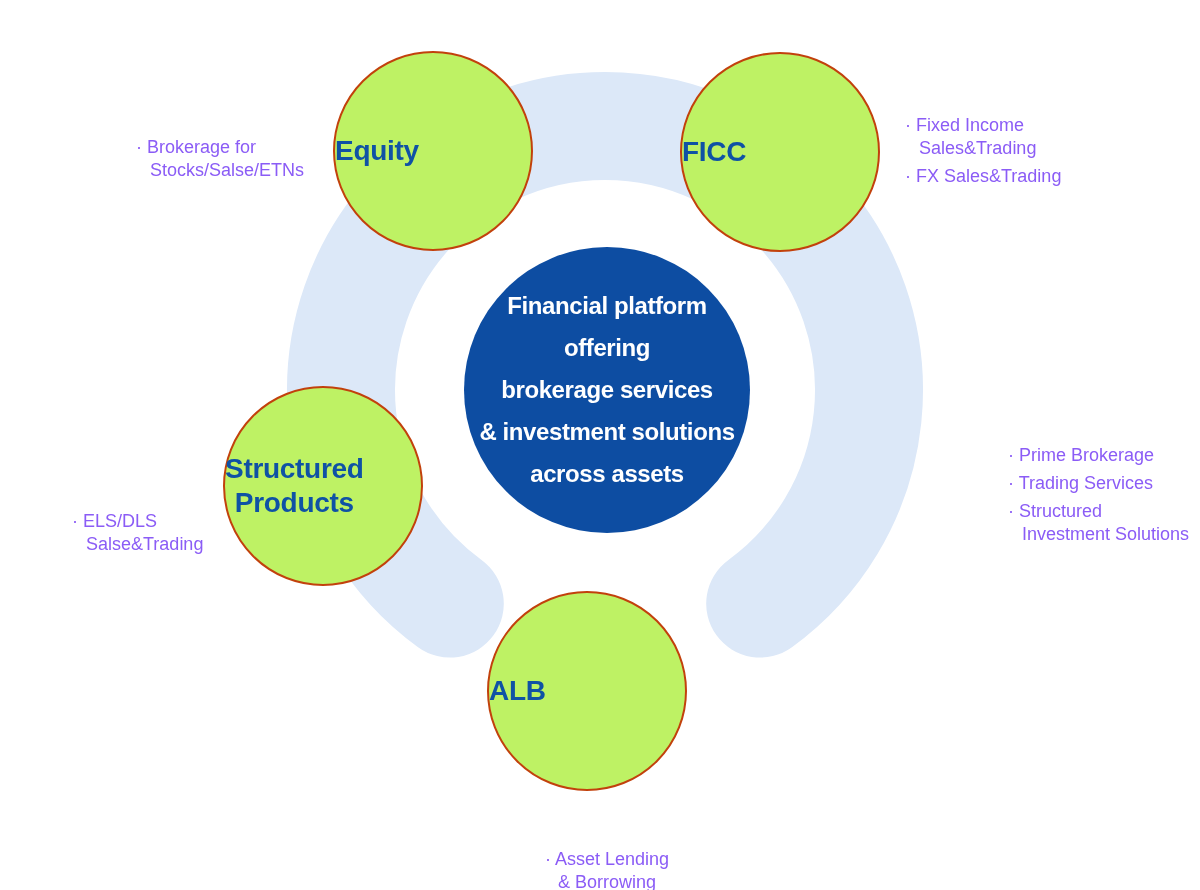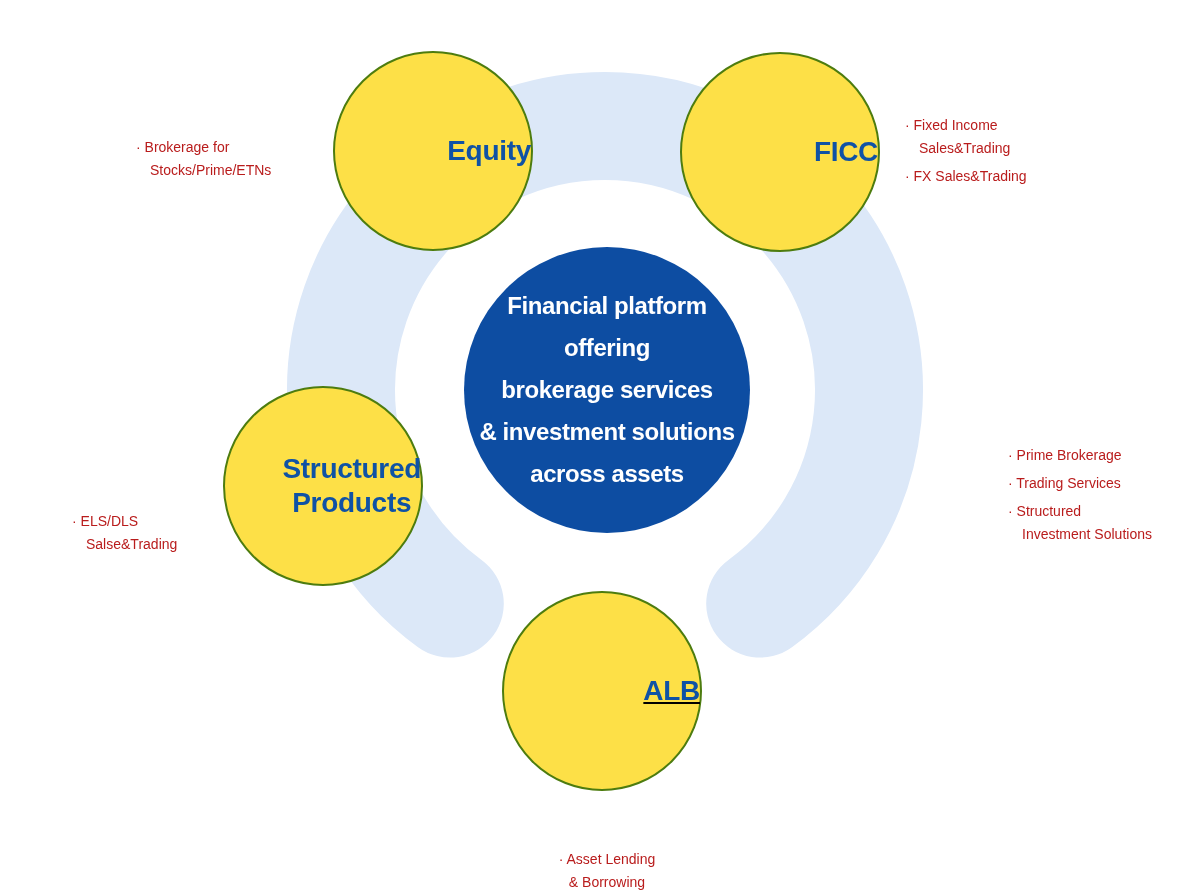--- a/index.html
+++ b/index.html
@@ -9,23 +9,23 @@
     width:1200px;height:890px;
     overflow:hidden;
     background:#ffffff;
     font-family:"Liberation Sans", sans-serif;
   }
   .ring-svg{position:absolute;left:0;top:0;}
   .node-circle{
     position:absolute;
     width:200px;height:200px;
     border-radius:50%;
-    background:#fde047;
-    border:2px solid #4d7c0f;
-    display:flex;align-items:center;justify-content:flex-end;
+    background:#bef264;
+    border:2px solid #c2410c;
+    display:flex;align-items:center;justify-content:flex-start;
     text-align:center;
     z-index:2;
   }
   .node-label{
     color:#0f52a5;
     font-size:28px;
     font-weight:700;
     line-height:34px;
     white-space:pre-line;
     letter-spacing:-0.3px;
@@ -43,43 +43,43 @@
   .center-label{
     color:#ffffff;
     font-size:24px;
     font-weight:700;
     line-height:42px;
     white-space:pre-line;
     letter-spacing:-0.4px;
   }
   .notes{
     position:absolute;
-    color:#b91c1c;
-    font-size:14px;
+    color:#8b5cf6;
+    font-size:18px;
     line-height:23px;
     z-index:4;
   }
   .note-item{
     white-space:pre-line;
     padding-left:14px;
     text-indent:-14px;
     margin-bottom:5px;
   }
   .notes-equity{left:136px;top:136px;}
   .notes-ficc{left:905px;top:114px;}
   .notes-structured{left:72px;top:470px;margin-top:40px;}
   .notes-prime{left:1008px;top:444px;}
   .notes-alb{left:457px;top:848px;width:300px;text-align:center;}
   .notes-alb .note-item{padding-left:0;text-indent:0;}
   
   .circle-equity{left:333px;top:51px;}
   .circle-ficc{left:680px;top:52px;}
   .circle-structured{left:223px;top:386px;}
   .circle-prime{left:791px;top:387px;}
-  .circle-alb{left:502px;top:591px;text-decoration:underline;}
+  .circle-alb{left:487px;top:591px;}
 </style>
 </head>
 <body>
 
 <div class="stage">
 
   <svg class="ring-svg" width="1200" height="890" viewBox="0 0 1200 890" aria-hidden="true">
     <path d="M 449.8 603.6 A 264 264 0 1 1 760.2 603.6" fill="none" stroke="#dce8f8" stroke-width="108" stroke-linecap="round"></path>
   </svg>
 
@@ -104,21 +104,21 @@
 Products</div>
   </div>
 
 
   <div class="node-circle circle-alb">
     <div class="node-label">ALB</div>
   </div>
 
   <div class="notes notes-equity">
     <div class="note-item">· Brokerage for
-Stocks/Prime/ETNs</div>
+Stocks/Salse/ETNs</div>
   </div>
 
   <div class="notes notes-ficc">
     <div class="note-item">· Fixed Income
 Sales&amp;Trading</div>
     <div class="note-item">· FX Sales&amp;Trading</div>
   </div>
 
   <div class="notes notes-structured">
     <div class="note-item">· ELS/DLS

